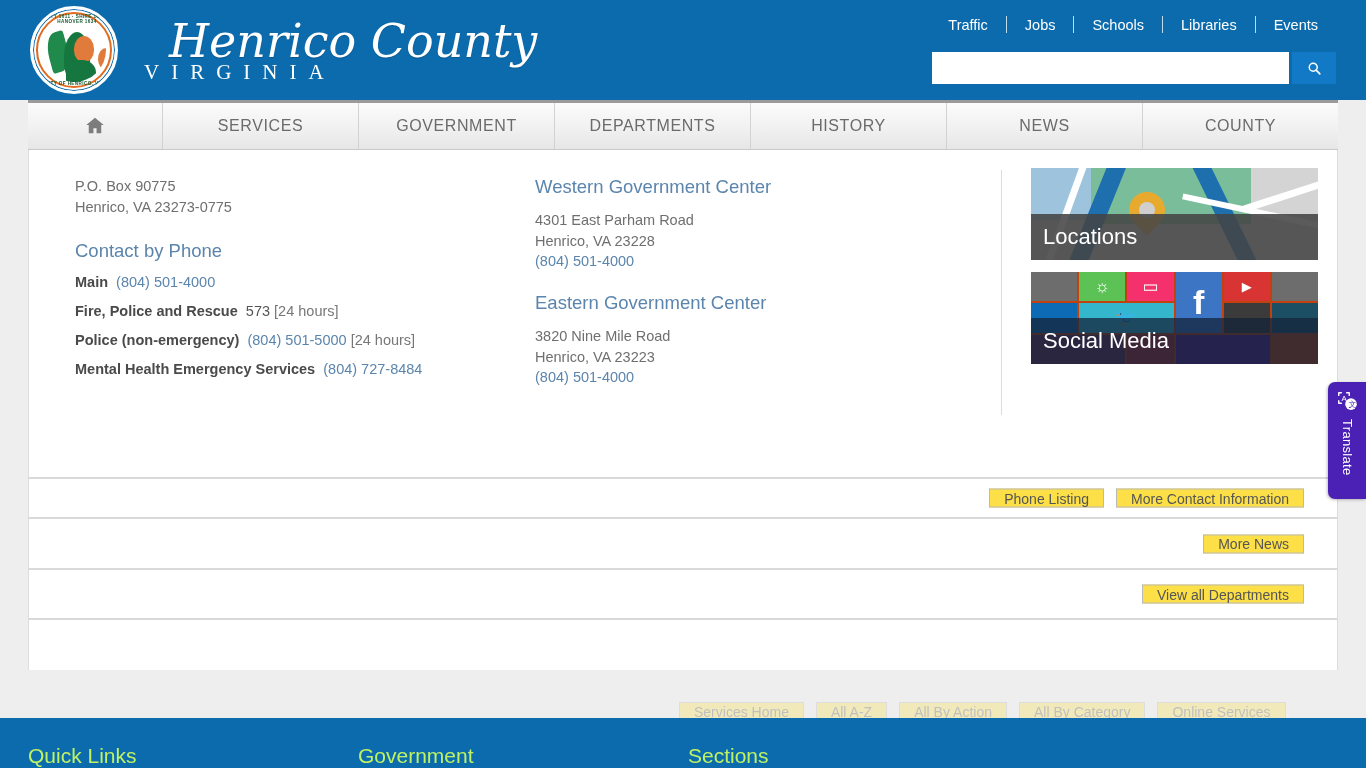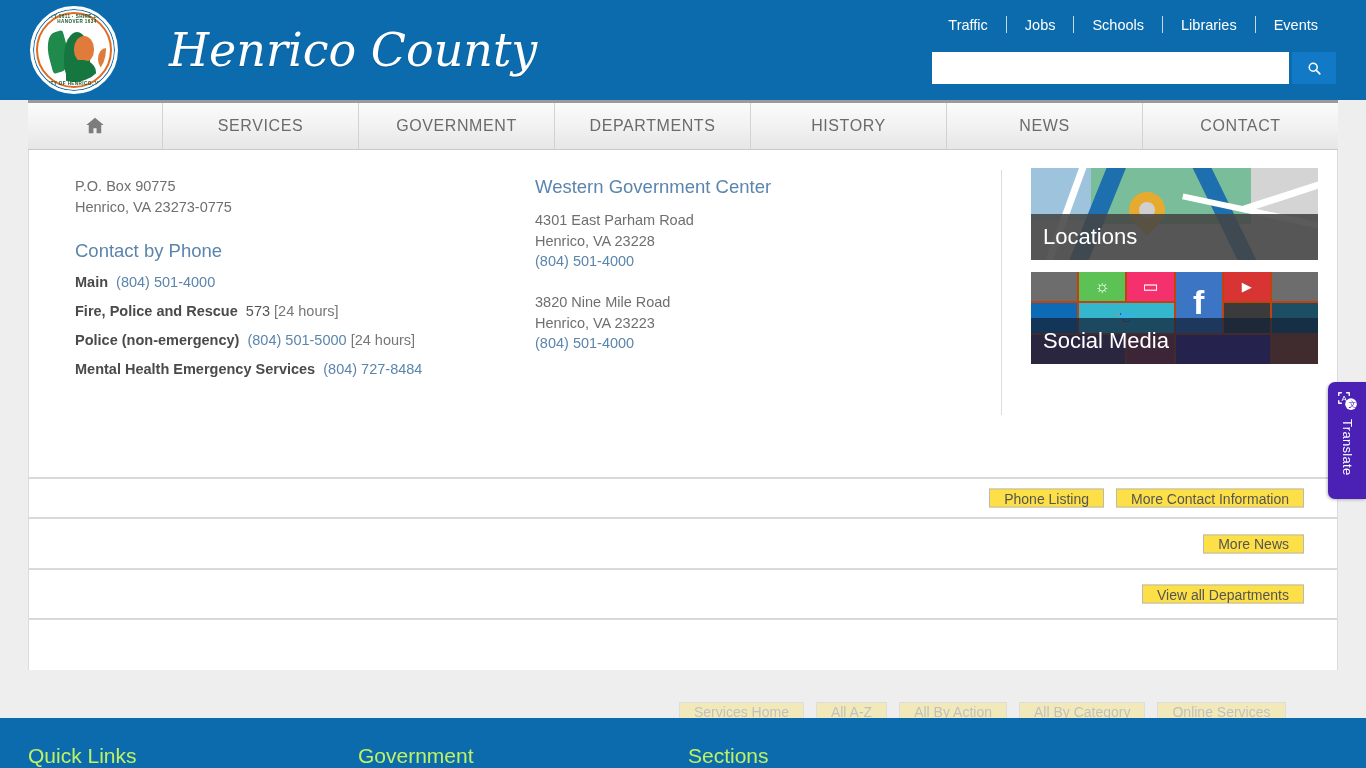--- a/index.html
+++ b/index.html
@@ -322,20 +322,21 @@
           <div class="seal-face"></div>
           <div class="seal-body"></div>
         </div>
         <div class="seal-child"></div>
       </div>
       <div class="seal-text-top">CITY 1611 · SHIRE 1634 · HANOVER 1634</div>
       <div class="seal-text-bot">COUNTY OF HENRICO, VIRGINIA</div>
     </div>
     <div class="wordmark">
       <div class="wordmark-main">Henrico County</div>
+      <div class="wordmark-sub">VIRGINIA</div>
     </div>
   </div>
 
   <div class="utility-nav">
     <a href="#">Traffic</a>
     <span class="utility-sep"></span>
     <a href="#">Jobs</a>
     <span class="utility-sep"></span>
     <a href="#">Schools</a>
     <span class="utility-sep"></span>
@@ -359,21 +360,21 @@
   <div class="nav-item nav-home">
     <svg viewBox="0 0 24 24">
       <path d="M12 3L2.5 11h2.7v9h5.1v-5.6h3.4V20h5.1v-9h2.7z"></path>
     </svg>
   </div>
   <div class="nav-item">SERVICES</div>
   <div class="nav-item">GOVERNMENT</div>
   <div class="nav-item">DEPARTMENTS</div>
   <div class="nav-item">HISTORY</div>
   <div class="nav-item">NEWS</div>
-  <div class="nav-item">CONTACT</div>
+  <div class="nav-item">COUNTY</div>
 </div>
 
 <div class="page">
 
   <div class="contact-block">
 
     <div class="col-left">
       <div class="addr-line">P.O. Box 90775</div>
       <div class="addr-line">Henrico, VA 23273-0775</div>
 
@@ -402,20 +403,21 @@
     </div>
 
     <div class="col-mid">
       <h3 class="section-head">Western Government Center</h3>
       <div class="addr-line">4301 East Parham Road</div>
       <div class="addr-line">Henrico, VA 23228</div>
       <a class="phone-link" href="#">(804) 501-4000</a>
 
       <div class="gap-lg"></div>
 
+      <h3 class="section-head">Eastern Government Center</h3>
       <div class="addr-line">3820 Nine Mile Road</div>
       <div class="addr-line">Henrico, VA 23223</div>
       <a class="phone-link" href="#">(804) 501-4000</a>
     </div>
 
     <div class="vdivider"></div>
 
     <div class="col-right">
 
       <div class="tile" id="tile-locations">

